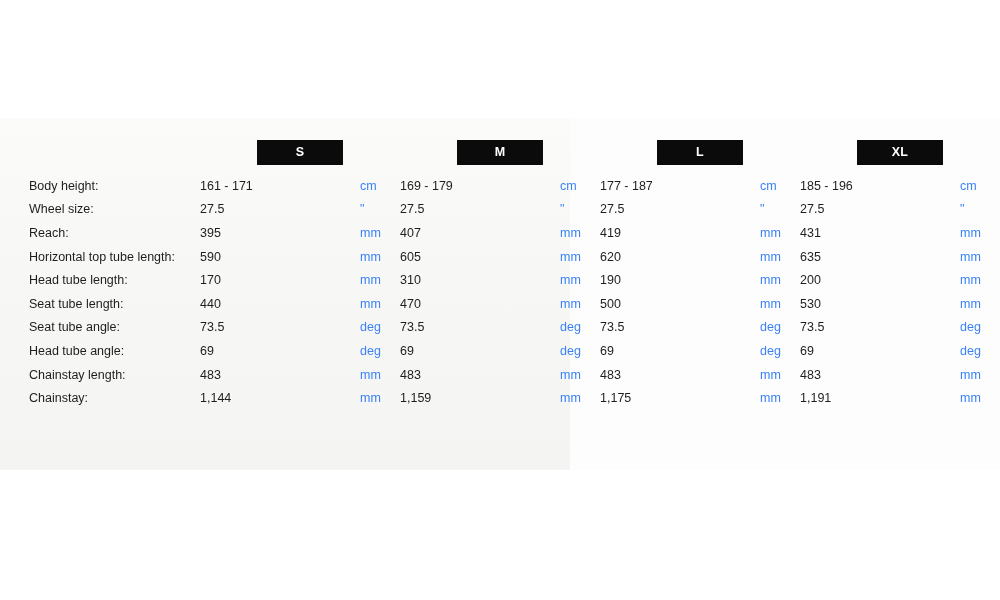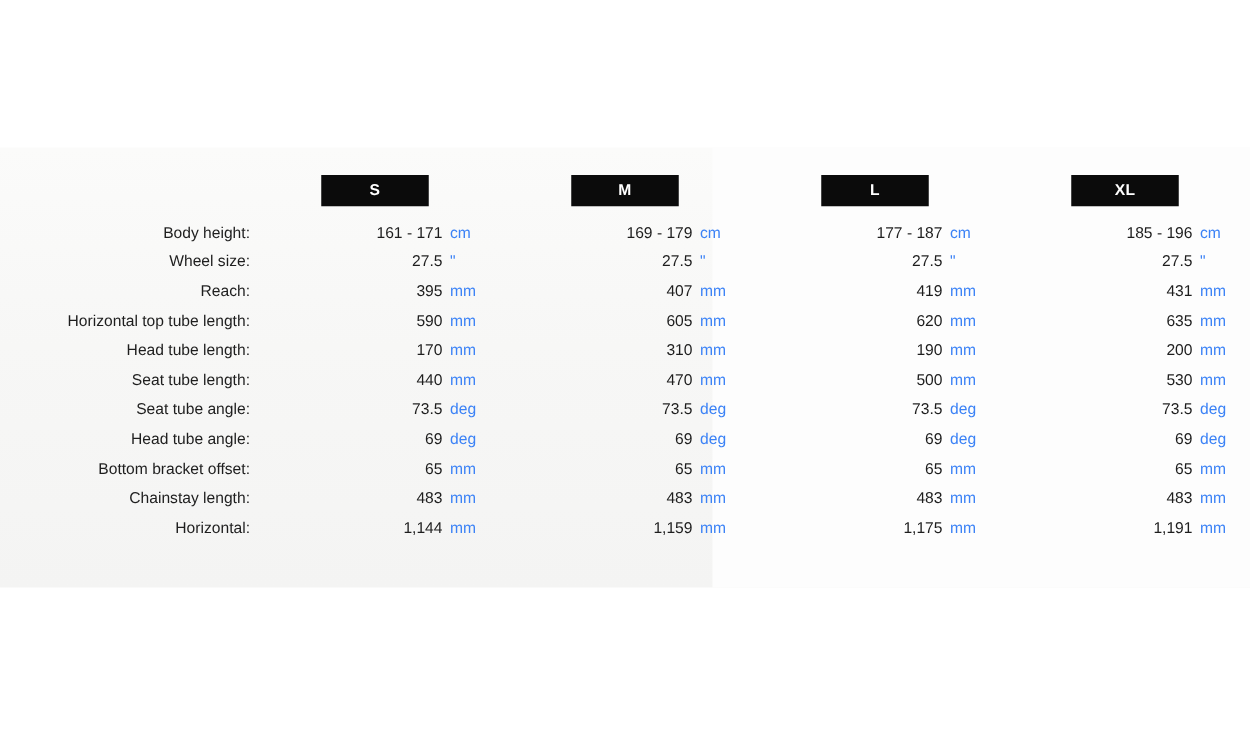--- a/index.html
+++ b/index.html
@@ -81,27 +81,27 @@
 
   tbody td {
     font-size: 12.5px;
     padding: 0;
     height: 23.6px;
     vertical-align: middle;
     color: #1e1e1e;
   }
 
   td.label {
-    text-align: right;
+    text-align: left;
     padding-left: 29px;
     white-space: nowrap;
   }
 
   td.value {
-    text-align: right;
+    text-align: left;
     padding-right: 6px;
     white-space: nowrap;
   }
 
   td.unit {
     text-align: left;
     padding-left: 0;
     color: #3b82f6;
     white-space: nowrap;
   }
@@ -235,46 +235,35 @@
           <td class="value">69</td>
           <td class="unit">deg</td>
           <td class="value">69</td>
           <td class="unit">deg</td>
           <td class="value">69</td>
           <td class="unit">deg</td>
           <td class="value">69</td>
           <td class="unit">deg</td>
         </tr>
 
-        <tr>
-          <td class="label">Bottom bracket offset:</td>
-          <td class="value">65</td>
-          <td class="unit">mm</td>
-          <td class="value">65</td>
-          <td class="unit">mm</td>
-          <td class="value">65</td>
-          <td class="unit">mm</td>
-          <td class="value">65</td>
-          <td class="unit">mm</td>
-        </tr>
 
         <tr>
           <td class="label">Chainstay length:</td>
           <td class="value">483</td>
           <td class="unit">mm</td>
           <td class="value">483</td>
           <td class="unit">mm</td>
           <td class="value">483</td>
           <td class="unit">mm</td>
           <td class="value">483</td>
           <td class="unit">mm</td>
         </tr>
 
         <tr>
-          <td class="label">Horizontal:</td>
+          <td class="label">Chainstay:</td>
           <td class="value">1,144</td>
           <td class="unit">mm</td>
           <td class="value">1,159</td>
           <td class="unit">mm</td>
           <td class="value">1,175</td>
           <td class="unit">mm</td>
           <td class="value">1,191</td>
           <td class="unit">mm</td>
         </tr>
 

